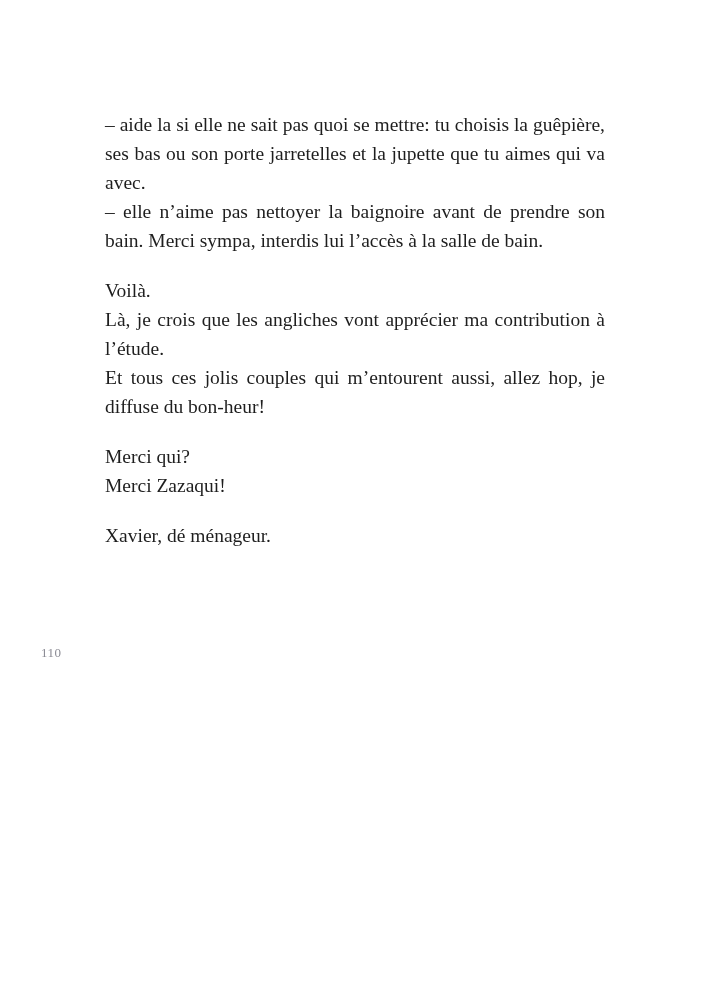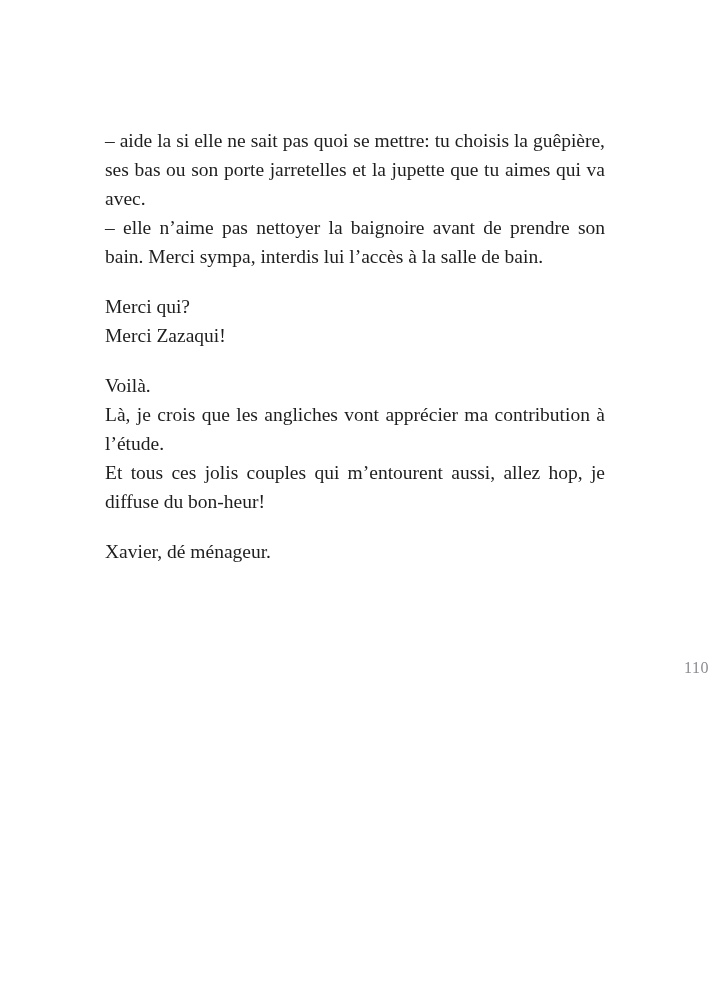--- a/index.html
+++ b/index.html
@@ -4,21 +4,21 @@
 <style>
   html, body {
     margin: 0;
     padding: 0;
     background: #ffffff;
   }
   .page {
     position: relative;
     width: 709px;
     height: 699px;
-    margin: 16px auto;
+    margin: 0 auto;
     background: #ffffff;
     font-family: "Liberation Serif", "DejaVu Serif", serif;
     color: #1e1e1e;
     overflow: hidden;
   }
   .text-block {
     position: absolute;
     left: 105px;
     width: 500px;
     top: 110px;
@@ -34,47 +34,47 @@
   .group p {
     margin: 0;
     text-align: justify;
     text-justify: inter-word;
   }
   .page-number {
     position: absolute;
     left: 0;
     right: 0;
     bottom: 38px;
-    text-align: right;
-    font-size: 16px;
+    text-align: left;
+    font-size: 13px;
     letter-spacing: 0.5px;
     color: #8b8b94;
     padding-left: 41px;
   }
 </style>
 </head>
 <body>
 
 <div class="page">
   <div class="text-block">
 
     <div class="group">
       <p>– aide la si elle ne sait pas quoi se mettre: tu choisis la guêpière, ses bas ou son porte jarretelles et la jupette que tu aimes qui va avec.</p>
       <p>– elle n’aime pas nettoyer la baignoire avant de prendre son bain. Merci sympa, interdis lui l’accès à la salle de bain.</p>
     </div>
 
     <div class="group">
-      <p>Merci qui?</p>
-      <p>Merci Zazaqui!</p>
+      <p>Voilà.</p>
+      <p>Là, je crois que les angliches vont apprécier ma contribution à l’étude.</p>
+      <p>Et tous ces jolis couples qui m’entourent aussi, allez hop, je diffuse du bon-heur!</p>
     </div>
 
     <div class="group">
-      <p>Voilà.</p>
-      <p>Là, je crois que les angliches vont apprécier ma contribution à l’étude.</p>
-      <p>Et tous ces jolis couples qui m’entourent aussi, allez hop, je diffuse du bon-heur!</p>
+      <p>Merci qui?</p>
+      <p>Merci Zazaqui!</p>
     </div>
 
     <div class="group">
       <p>Xavier, dé ménageur.</p>
     </div>
 
   </div>
 
   <div class="page-number">110</div>
 </div>

